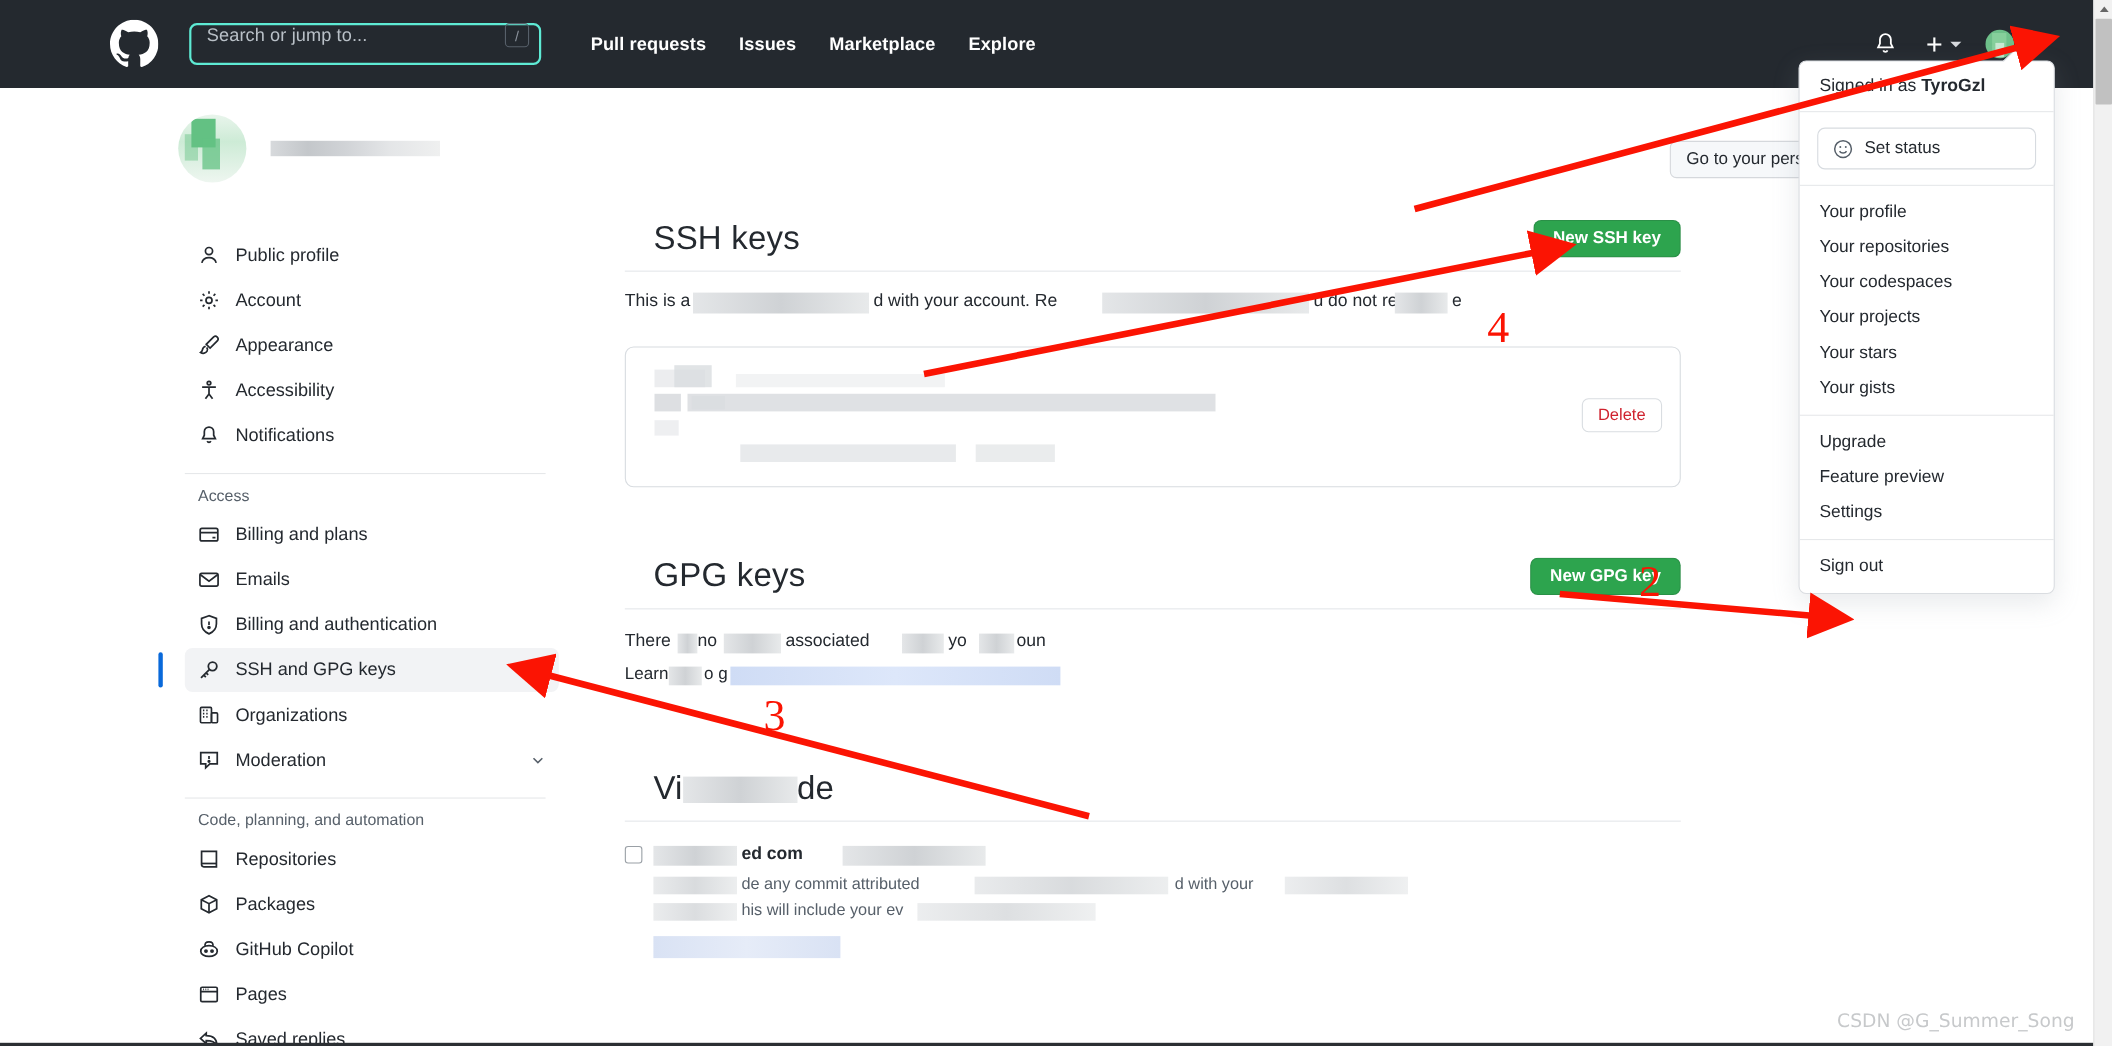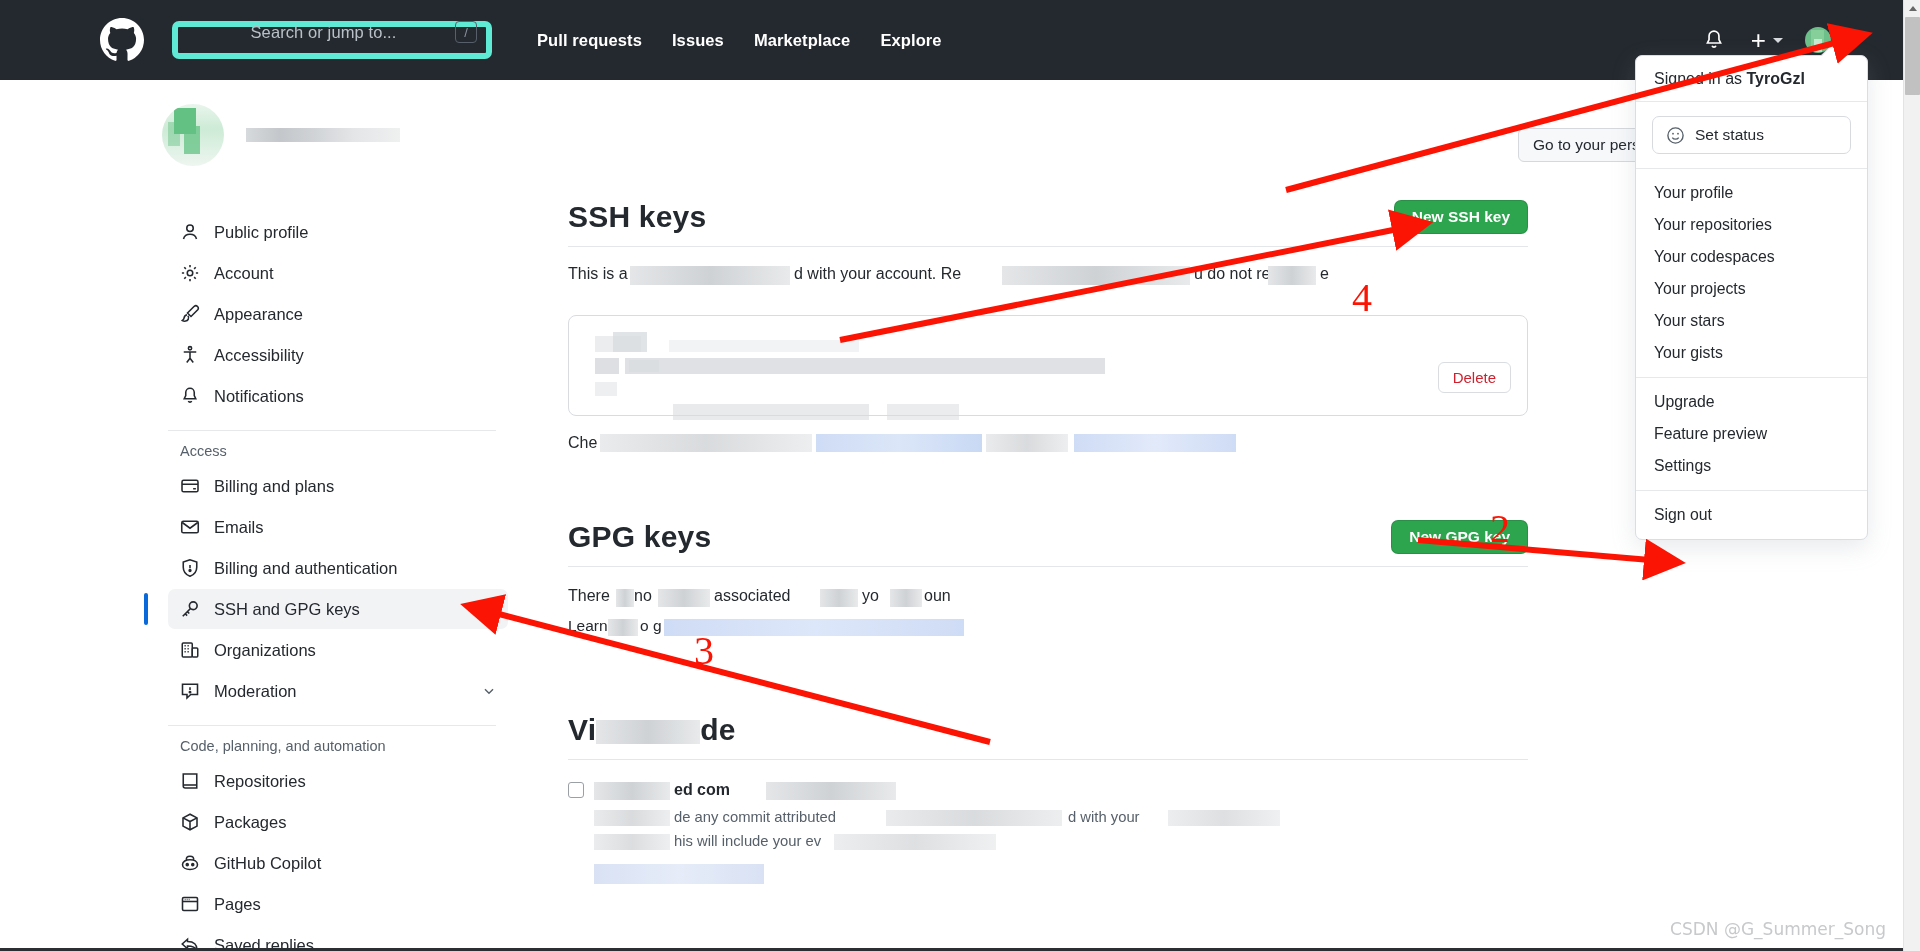--- a/index.html
+++ b/index.html
@@ -18,26 +18,25 @@
     width: 1920px; height: 80px;
     background: #24292f;
     display: flex; align-items: center;
     padding: 0 22px 0 32px;
     z-index: 30;
   }
   .gh-logo { width: 44px; height: 44px; margin-left: 68px; flex: none; color:#fff; }
   .search-box {
     margin-left: 28px;
     width: 320px; height: 38px;
-    border: 6px solid #5eead4;
+    border: 2px solid #5eead4;
     border-radius: 7px;
     display: flex; align-items: center;
     padding: 0 9px 16px 14px;
     background: transparent;
-    text-align: center;
   }
   .search-box .ph { color: #b9c0c7; font-size: 16.5px; flex:1; letter-spacing:.1px;}
   .slash-key {
     width: 22px; height: 22px; border: 1px solid #57606a; border-radius: 4px;
     color: #8d949e; font-size: 13px; display:flex; align-items:center; justify-content:center;
   }
   .nav-links { display: flex; align-items: center; margin-left: 30px; gap: 0; }
   .nav-links a {
     color: #fff; font-size: 16.5px; font-weight: bold; text-decoration: none;
     padding: 0 15px; letter-spacing: .1px;
@@ -108,35 +107,35 @@
     content:""; position:absolute; left:-24px; top:4px; width:4px; height:32px;
     background:#0969da; border-radius:6px;
   }
   .side-sep { height:1px; background:#e6e8ea; margin: 14px 12px 12px 0; }
   .side-group { font-size: 14.5px; color:#57606a; padding: 0 12px 7px; }
   .chev { margin-left:auto; width:14px;height:14px; color:#57606a;}
 
   
   .main { position: absolute; left: 568px; top: 200px; width: 960px; }
   .sec-head { display:flex; align-items:flex-end; justify-content: space-between; }
-  .sec-title { font-size: 30px; font-weight: bold; color: #24292f; letter-spacing:.2px;}
+  .sec-title { font-size: 30px; font-weight: normal; color: #24292f; letter-spacing:.2px;margin-left:26px;}
   .btn-green {
     background: #2da44e; color: #fff; border: 1px solid rgba(27,31,36,.15);
     border-radius: 7px; padding: 7px 17px; font-size: 15.5px; font-weight: bold;
     cursor: pointer;
   }
   .hr { height:1px; background:#e4e7ea; margin-top: 12px; }
 
   .desc-row { position: relative; margin-top: 18px; height: 24px; }
   .desc-row .t1 { color:#24292f; font-size:16px; position:absolute; left:0; top:0;}
   .blur-strip { position:absolute; background: linear-gradient(90deg,#e4e6e8,#cfd2d5,#e8eaeb); }
 
   .keycard {
     margin-top: 26px; border: 1px solid #d8dce0; border-radius: 8px;
-    height: 101px; position: relative; background:#fff;
+    height: 128px; position: relative; background:#fff;
   }
   .btn-del {
     position: absolute; right: 16px; top: 46px;
     border: 1px solid #d9dde1; border-radius: 6px; background:#fff;
     color: #cf222e; font-size: 15px; padding: 6px 14px; cursor:pointer;
   }
   .kb { position:absolute; background:#d9dcdf; }
 
   .checkline { margin-top: 18px; position:relative; height: 22px; }
   .checkline .t1 { font-size:16px; color:#24292f; }
@@ -397,27 +396,20 @@
       <span class="kb" style="left:26px; top:42px; width:24px; height:16px; opacity:.9;"></span>
       <span class="kb" style="left:56px; top:42px; width:480px; height:16px; opacity:.85;"></span>
       <span class="kb" style="left:26px; top:66px; width:22px; height:14px; opacity:.45;"></span>
       <span class="kb" style="left:60px; top:44px; width:30px; height:12px; opacity:.6;"></span>
       <span class="kb" style="left:100px; top:24px; width:190px; height:12px; opacity:.35;"></span>
       <span class="kb" style="left:104px; top:88px; width:196px; height:16px; opacity:.6;"></span>
       <span class="kb" style="left:318px; top:88px; width:72px; height:16px; opacity:.55;"></span>
       <button class="btn-del">Delete</button>
     </div>
 
-    <div class="checkline">
-      <span class="t1">Che</span>
-      <span class="blur-strip" style="left:32px; top:0; width:212px; height:18px; opacity:.8;"></span>
-      <span class="blur-strip" style="left:248px; top:0; width:166px; height:18px; background:linear-gradient(90deg,#cfdcf5,#dbe6f8,#c9d9f4);"></span>
-      <span class="blur-strip" style="left:418px; top:0; width:82px; height:18px; opacity:.8;"></span>
-      <span class="blur-strip" style="left:506px; top:0; width:162px; height:18px; background:linear-gradient(90deg,#cfdcf5,#e2eafa,#cfdcf5);"></span>
-    </div>
 
     <div class="sec-head" style="margin-top:64px;">
       <div class="sec-title">GPG keys</div>
       <button class="btn-green">New GPG key</button>
     </div>
     <div class="hr"></div>
 
     <div class="gpg-note">
       <span class="t1" style="position:absolute;left:0;top:0;font-size:16px;color:#24292f;">There</span>
       <span class="blur-strip" style="left:48px; top:2px; width:18px; height:18px;"></span>

